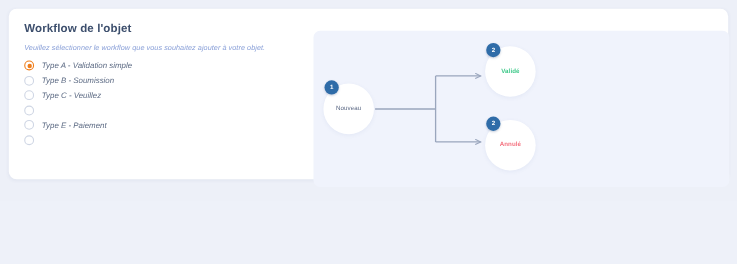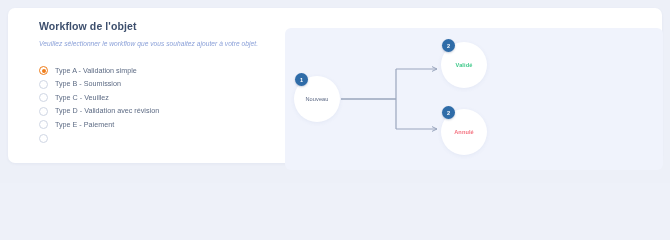--- a/index.html
+++ b/index.html
@@ -13,32 +13,32 @@
 
   
   .card{
     position:absolute;left:8px;top:8px;width:654px;height:155px;
     background:#ffffff;border-radius:7px;
     box-shadow:0 1px 3px rgba(60,80,140,0.06);
   }
 
   
   .form-col{
-    position:absolute;left:31px;top:12px;width:250px;height:133px;
+    position:absolute;left:14px;top:12px;width:250px;height:133px;
   }
   .panel-title{
     font-size:10.5px;font-weight:bold;color:#3d4f6d;
     letter-spacing:.1px;margin:0;padding:0;line-height:13px;
   }
   .panel-sub{
     margin-top:6px;
     font-size:6.6px;color:#8aa0d8;font-style:italic;
     line-height:9px;letter-spacing:.05px;
   }
-  .radio-list{margin-top:16px;}
+  .radio-list{margin-top:5px;font-style:italic;}
   .radio-row{
     display:flex;align-items:center;height:13.5px;
     cursor:pointer;
   }
   .radio-dot{
     width:9px;height:9px;border-radius:50%;
     border:1.1px solid #cfd6e4;background:#fff;
     box-sizing:border-box;flex:0 0 auto;
     display:flex;align-items:center;justify-content:center;
   }
@@ -105,21 +105,20 @@
         <div class="radio-row">
           <span class="radio-dot"></span>
           <span class="radio-label">Type B - Soumission</span>
         </div>
         <div class="radio-row">
           <span class="radio-dot"></span>
           <span class="radio-label">Type C - Veuillez</span>
         </div>
         <div class="radio-row">
           <span class="radio-dot"></span>
-          <span class="radio-label">Type D - Validation avec révision</span>
         </div>
         <div class="radio-row">
           <span class="radio-dot"></span>
           <span class="radio-label">Type E - Paiement</span>
         </div>
         <div class="radio-row">
           <span class="radio-dot"></span>
         </div>
       </div>
     </div>

